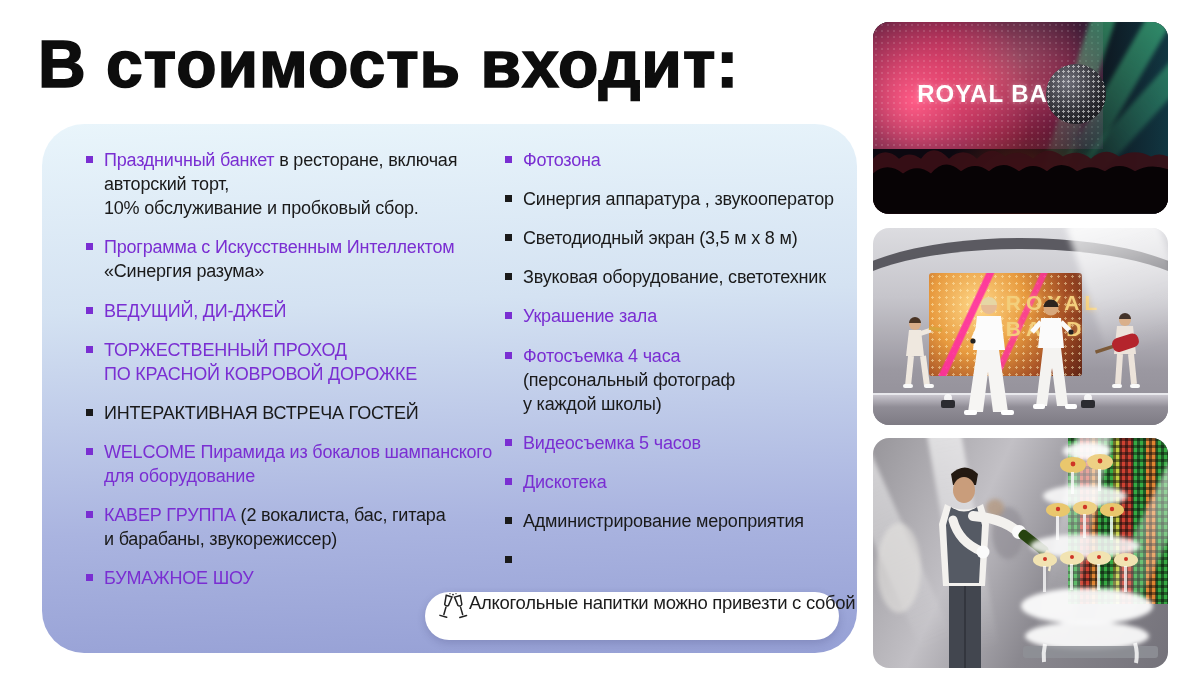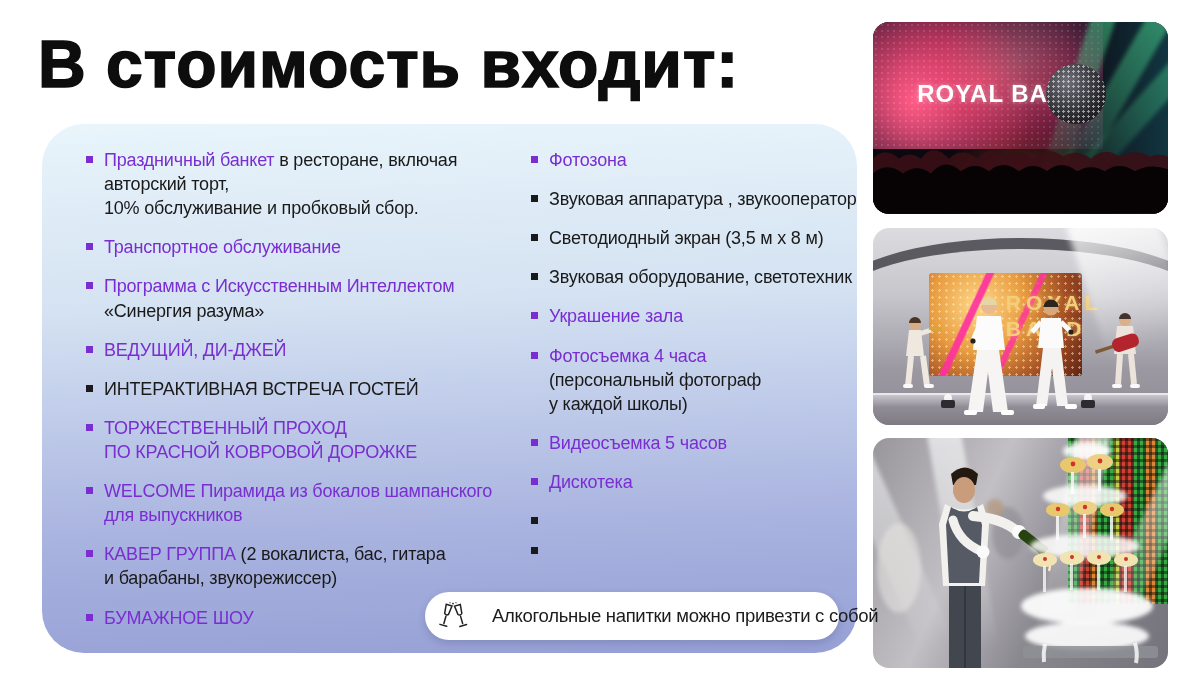--- a/index.html
+++ b/index.html
@@ -8,33 +8,33 @@
 
   
   .title{position:absolute;left:38px;top:26px;margin:0;font-size:66px;font-weight:800;
     color:#0d0d0d;-webkit-text-stroke:1.6px #0d0d0d;letter-spacing:1px;white-space:nowrap;}
 
   
   .panel{position:absolute;left:42px;top:124px;width:815px;height:529px;border-radius:42px;
     background:linear-gradient(178deg,#e9f5fb 0%,#d4e2f2 34%,#aab4e0 74%,#96a0d5 100%);}
   .col{position:absolute;top:24px;}
   .col-left{left:44px;width:420px;}
-  .col-right{left:489px;width:362px;}
+  .col-right{left:463px;width:362px;}
   ul.items{list-style:none;margin:0;padding:0;}
   .item{display:flex;margin-bottom:15px;}
   .bullet{flex:0 0 7px;width:7px;height:7px;margin:8px 11px 0 0;background:#1a1a1a;}
   .bullet[data-color="purple"]{background:#7a2ed2;}
   .txt{font-size:18px;line-height:1.34;color:#1a1a1a;white-space:pre-line;letter-spacing:-0.2px;}
   .lead{color:#1a1a1a;}
   .lead[data-color="purple"]{color:#7a2ed2;}
   .rest{color:#1a1a1a;}
 
   
   .note-pill{position:absolute;left:425px;top:592px;width:414px;height:48px;background:#fff;
-    border-radius:24px;display:flex;align-items:center;gap:24px;padding:0 13px;box-sizing:border-box;
+    border-radius:24px;display:flex;align-items:flex-start;gap:1px;padding:0 13px;box-sizing:border-box;
     box-shadow:0 3px 8px rgba(40,40,90,.20);z-index:6;}
   .note-text{font-size:18.5px;color:#1c1c1c;letter-spacing:-0.3px;white-space:nowrap;}
 
   
   .photo{position:absolute;left:873px;width:295px;border-radius:16px;overflow:hidden;}
   .photo *{position:absolute;}
   .photo1{top:22px;height:192px;background:#0c0810;}
   .p1-screen{left:0;top:0;width:78%;height:66%;
     background:
       radial-gradient(circle at 64% 28%,rgba(100,210,180,.22),transparent 45%),
@@ -105,44 +105,40 @@
     <div class="col col-left">
       <ul class="items">
         <li class="item">
             <span class="bullet" data-color="purple"></span>
             <span class="txt"><span class="lead" data-color="purple">Праздничный банкет</span><span class="rest"> в ресторане, включая
 авторский торт,
 10% обслуживание и пробковый сбор.</span></span>
           </li>
         <li class="item">
             <span class="bullet" data-color="purple"></span>
-            <span class="txt"><span class="lead" data-color="purple">Транспортное обслуживание</span><span class="rest"></span></span>
-          </li>
-        <li class="item">
-            <span class="bullet" data-color="purple"></span>
             <span class="txt"><span class="lead" data-color="purple">Программа с Искусственным Интеллектом</span><span class="rest">
 «Синергия разума»</span></span>
           </li>
         <li class="item">
             <span class="bullet" data-color="purple"></span>
             <span class="txt"><span class="lead" data-color="purple">ВЕДУЩИЙ, ДИ-ДЖЕЙ</span><span class="rest"></span></span>
           </li>
         <li class="item">
-            <span class="bullet" data-color="black"></span>
-            <span class="txt"><span class="lead" data-color="black">ИНТЕРАКТИВНАЯ ВСТРЕЧА ГОСТЕЙ</span><span class="rest"></span></span>
-          </li>
-        <li class="item">
             <span class="bullet" data-color="purple"></span>
             <span class="txt"><span class="lead" data-color="purple">ТОРЖЕСТВЕННЫЙ ПРОХОД
 ПО КРАСНОЙ КОВРОВОЙ ДОРОЖКЕ</span><span class="rest"></span></span>
           </li>
         <li class="item">
+            <span class="bullet" data-color="black"></span>
+            <span class="txt"><span class="lead" data-color="black">ИНТЕРАКТИВНАЯ ВСТРЕЧА ГОСТЕЙ</span><span class="rest"></span></span>
+          </li>
+        <li class="item">
             <span class="bullet" data-color="purple"></span>
             <span class="txt"><span class="lead" data-color="purple">WELCOME Пирамида из бокалов шампанского
-для выпускников</span><span class="rest"></span></span>
+для оборудование</span><span class="rest"></span></span>
           </li>
         <li class="item">
             <span class="bullet" data-color="purple"></span>
             <span class="txt"><span class="lead" data-color="purple">КАВЕР ГРУППА</span><span class="rest"> (2 вокалиста, бас, гитара
 и барабаны, звукорежиссер)</span></span>
           </li>
         <li class="item">
             <span class="bullet" data-color="purple"></span>
             <span class="txt"><span class="lead" data-color="purple">БУМАЖНОЕ ШОУ</span><span class="rest"></span></span>
           </li>
@@ -150,21 +146,21 @@
     </div>
 
     <div class="col col-right">
       <ul class="items">
         <li class="item">
             <span class="bullet" data-color="purple"></span>
             <span class="txt"><span class="lead" data-color="purple">Фотозона</span><span class="rest"></span></span>
           </li>
         <li class="item">
             <span class="bullet" data-color="black"></span>
-            <span class="txt"><span class="lead" data-color="black">Звуковая аппаратура , звукооператор</span><span class="rest"></span></span>
+            <span class="txt"><span class="lead" data-color="black">Синергия аппаратура , звукооператор</span><span class="rest"></span></span>
           </li>
         <li class="item">
             <span class="bullet" data-color="black"></span>
             <span class="txt"><span class="lead" data-color="black">Светодиодный экран (3,5 м х 8 м)</span><span class="rest"></span></span>
           </li>
         <li class="item">
             <span class="bullet" data-color="black"></span>
             <span class="txt"><span class="lead" data-color="black">Звуковая оборудование, светотехник</span><span class="rest"></span></span>
           </li>
         <li class="item">
@@ -180,20 +176,21 @@
         <li class="item">
             <span class="bullet" data-color="purple"></span>
             <span class="txt"><span class="lead" data-color="purple">Видеосъемка 5 часов</span><span class="rest"></span></span>
           </li>
         <li class="item">
             <span class="bullet" data-color="purple"></span>
             <span class="txt"><span class="lead" data-color="purple">Дискотека</span><span class="rest"></span></span>
           </li>
         <li class="item">
             <span class="bullet" data-color="black"></span>
+            <span class="txt"><span class="lead" data-color="black">Администрирование мероприятия</span><span class="rest"></span></span>
           </li>
         <li class="item">
             <span class="bullet" data-color="black"></span>
           </li>
       </ul>
     </div>
   </div>
 
   <div class="note-pill">
     <span style="display:flex;">

